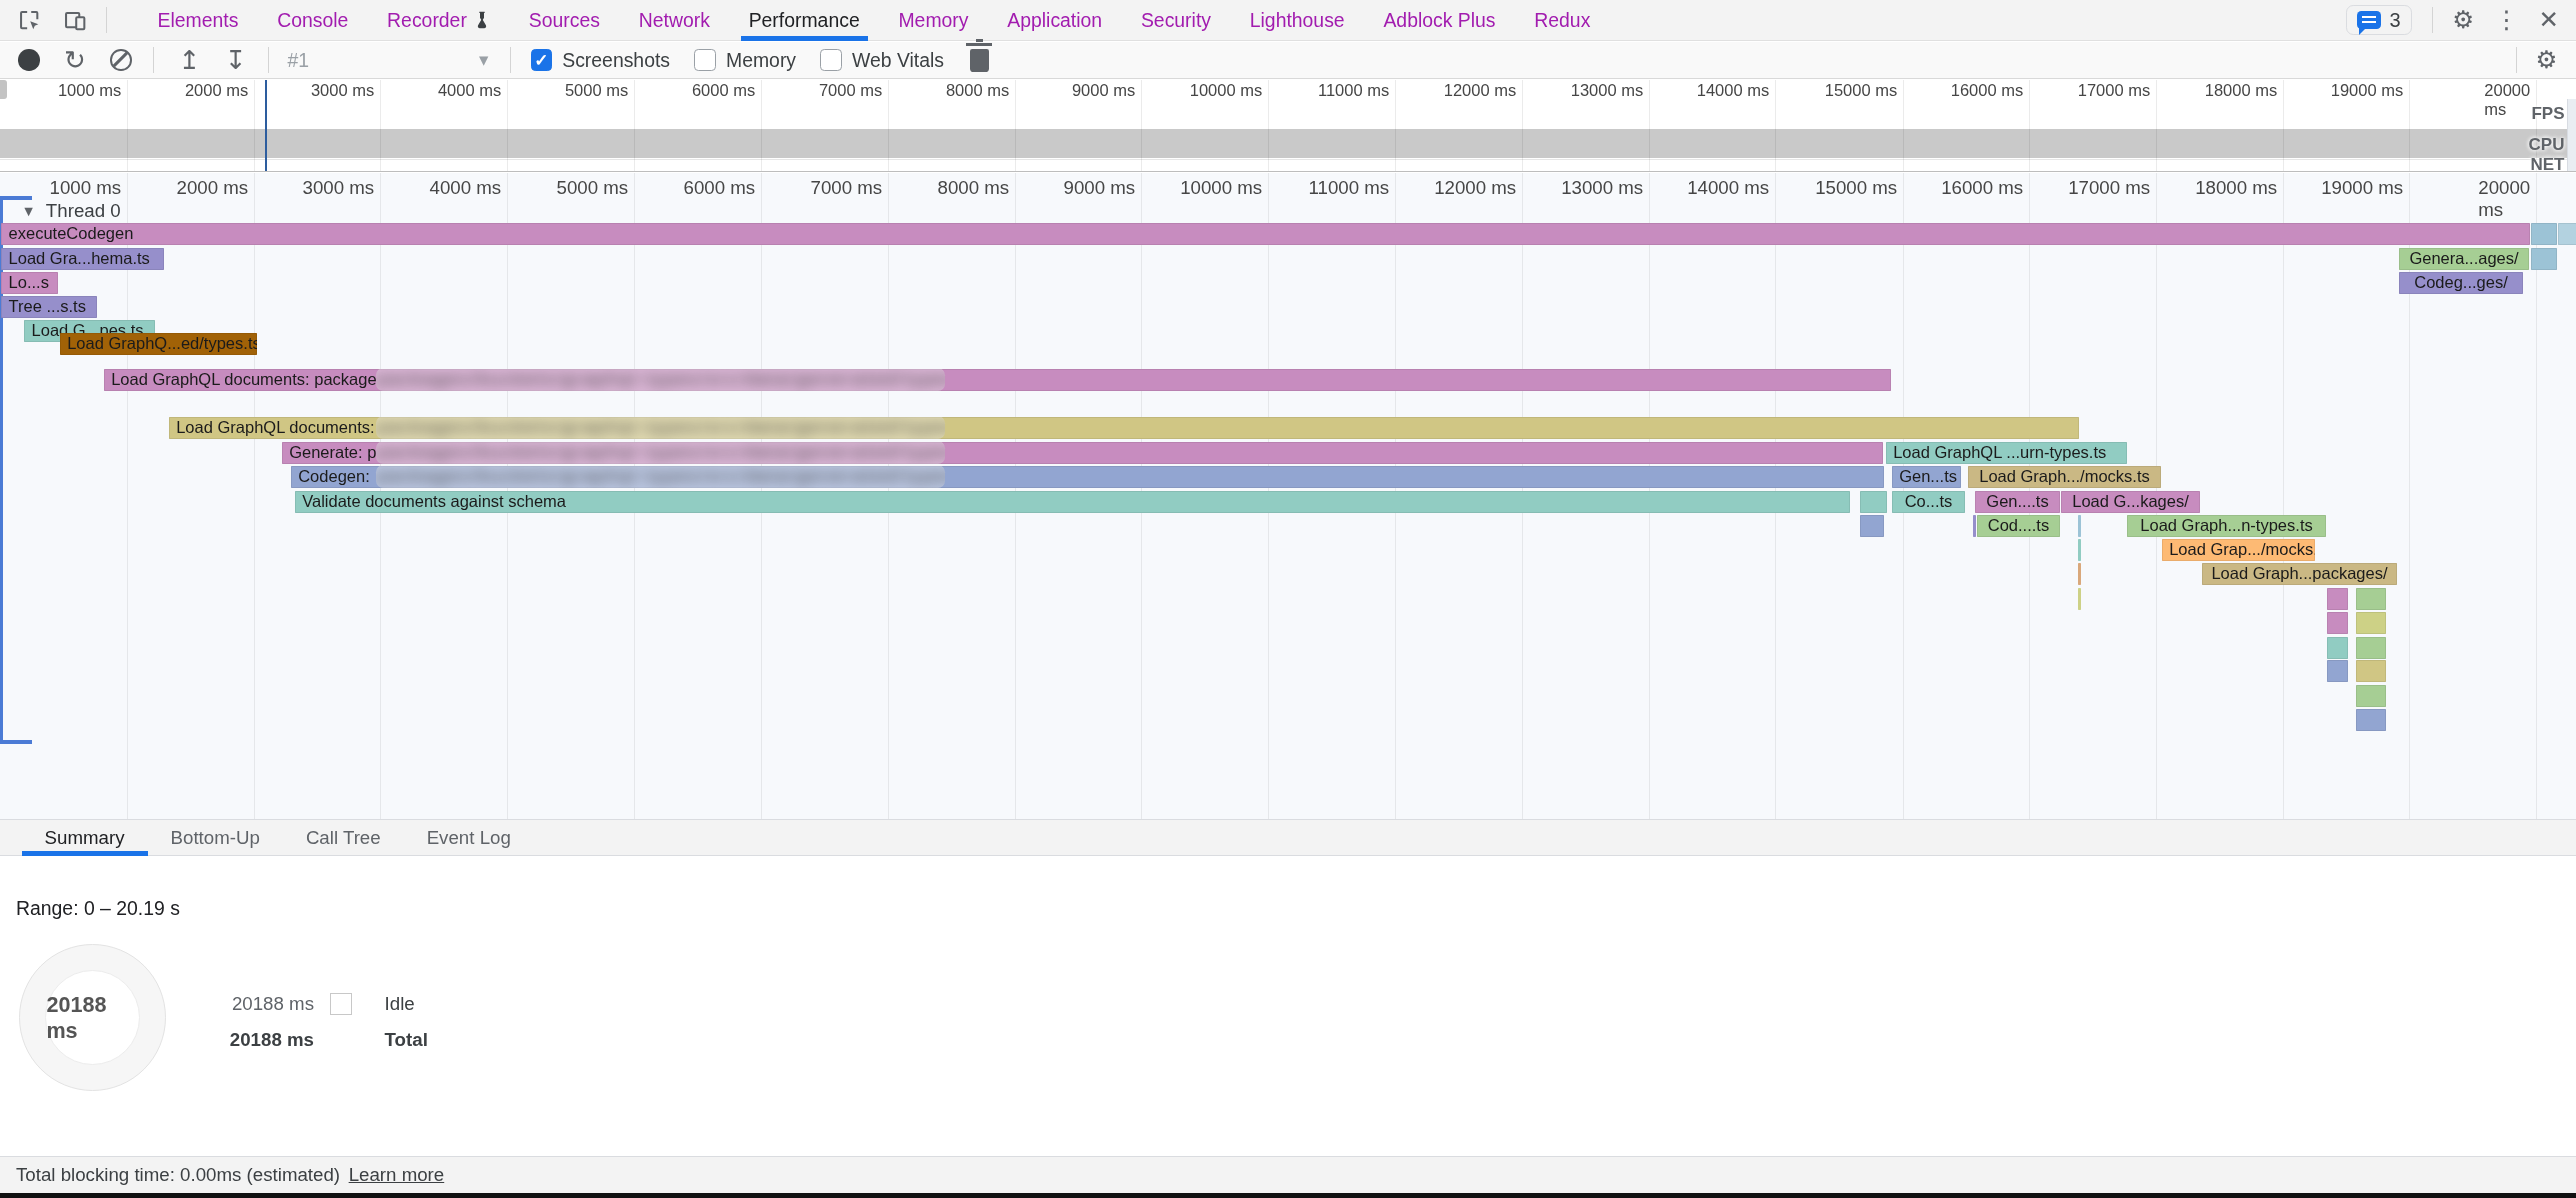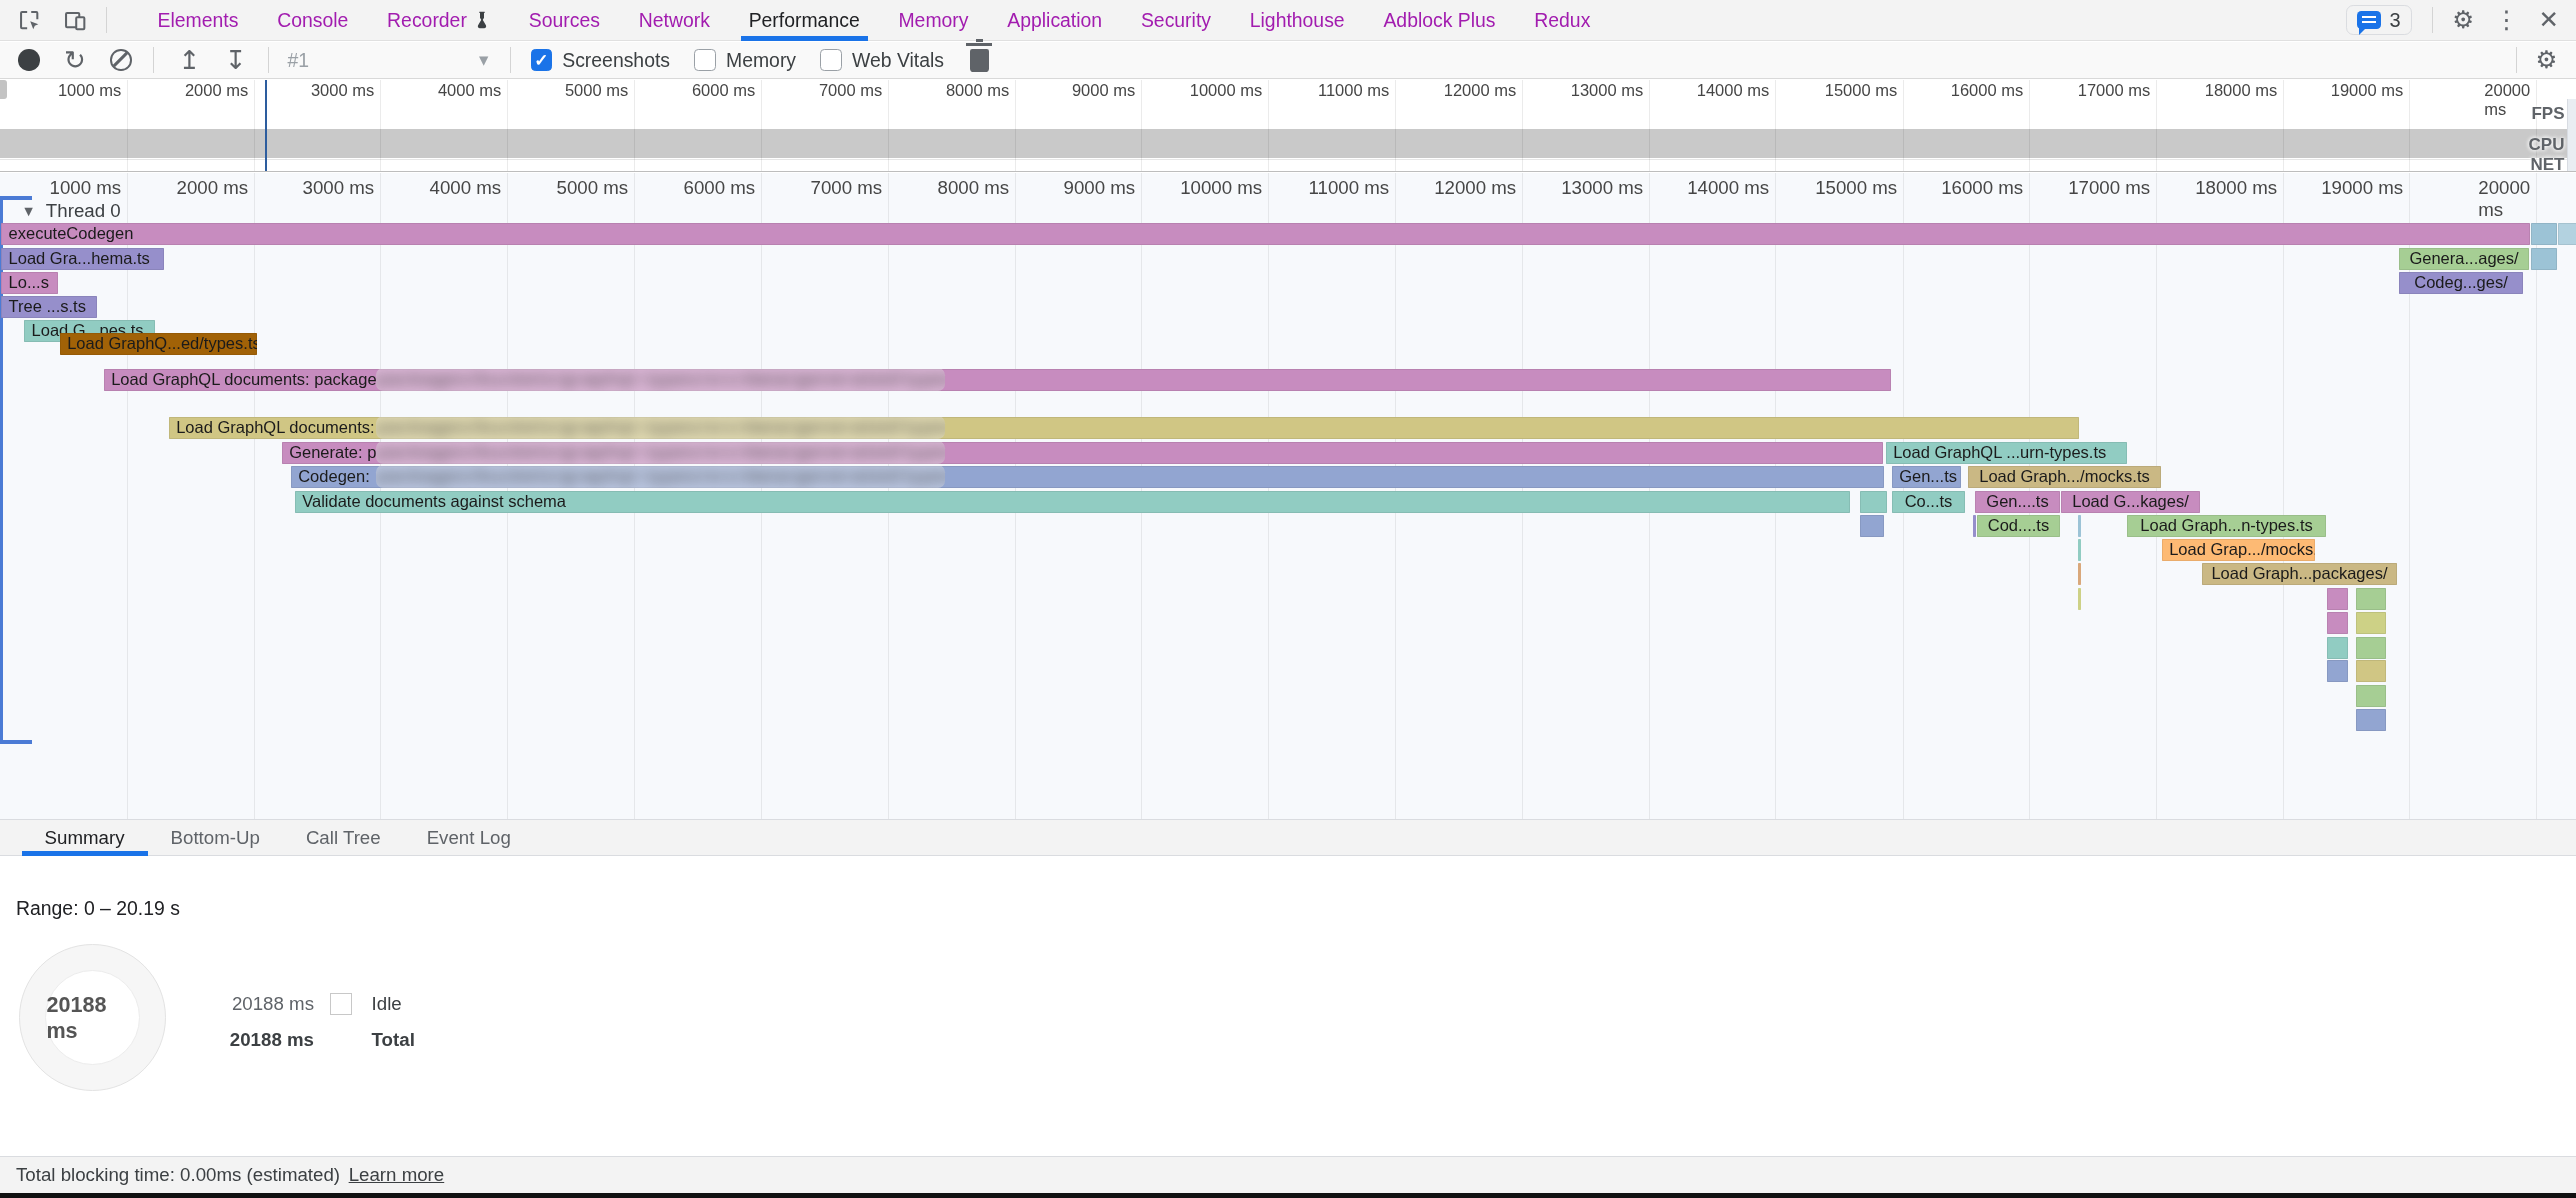--- a/index.html
+++ b/index.html
@@ -99,21 +99,21 @@
   .donut{ position:absolute; left:19.4px; top:944px; width:147px; height:147px; border-radius:50%;
     background:#f6f6f6; border:0.7px solid #e3e3e3; display:flex; align-items:center; justify-content:center; }
   .donut-hole{ width:95px; height:95px; border-radius:50%; background:#fff; border:0.7px solid #ececec;
     display:flex; align-items:center; justify-content:center; }
   .donut-label{ font-size:21.6px; font-weight:bold; color:#555; }
   .legend{ position:absolute; left:216px; top:986px; }
   .lrow{ display:flex; align-items:center; height:36px; }
   .lval{ width:98px; text-align:right; font-size:18.7px; color:#5f6368; }
   .lswatch{ width:21.6px; height:21.6px; background:#fff; border:1.4px solid #c8c8c8; margin-left:16px; }
   .lswatch.none{ border-color:transparent; background:transparent; }
-  .llabel{ margin-left:20px; font-size:18.7px; color:#3c4043; }
+  .llabel{ margin-left:33px; font-size:18.7px; color:#3c4043; }
   .lrow.bold .lval,.lrow.bold .llabel{ font-weight:bold; color:#3c4043; }
 
   
   .foot{ position:absolute; left:0; top:1156px; width:2576px; height:37px; background:#f3f3f3;
     border-top:0.7px solid #dadce0; display:flex; align-items:center; padding-left:16px;
     font-size:18.7px; color:#3c4043; gap:8.6px; }
   .foot a{ color:#3c4043; text-decoration:underline; cursor:pointer; }
   .bottom-black{ position:absolute; left:0; top:1193px; width:2576px; height:5.8px; background:#111; }
 </style>
 </head>

